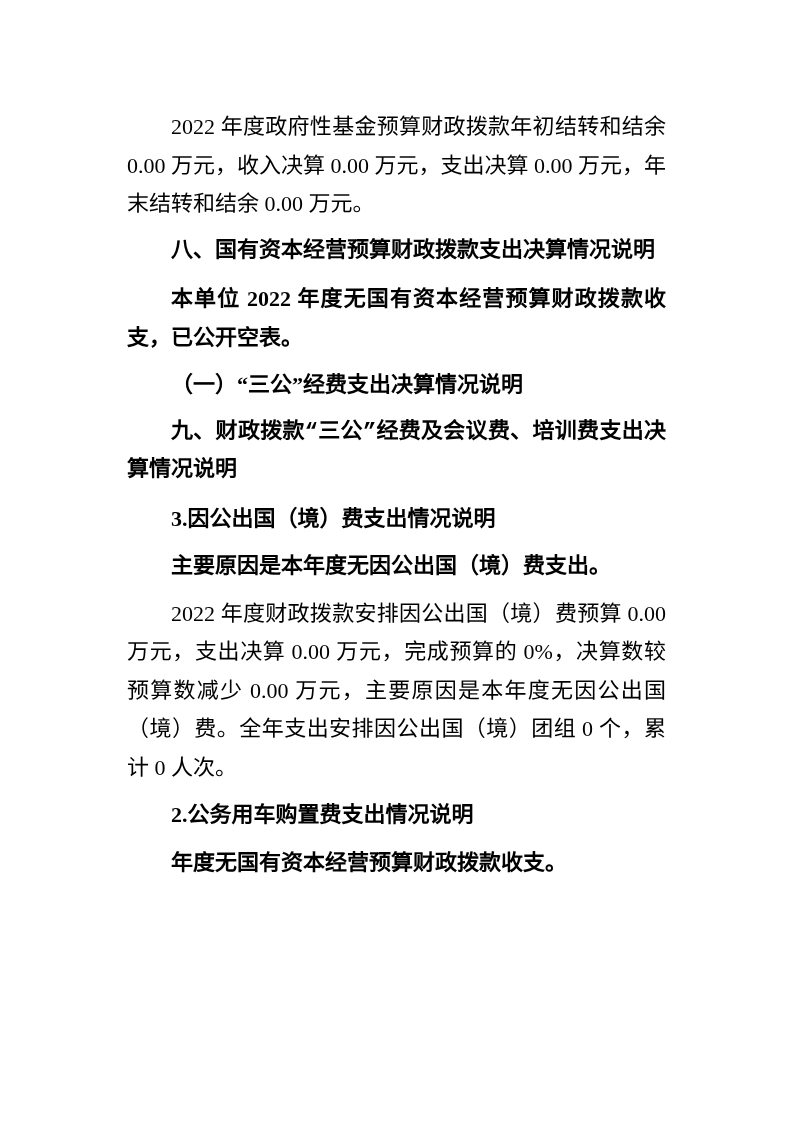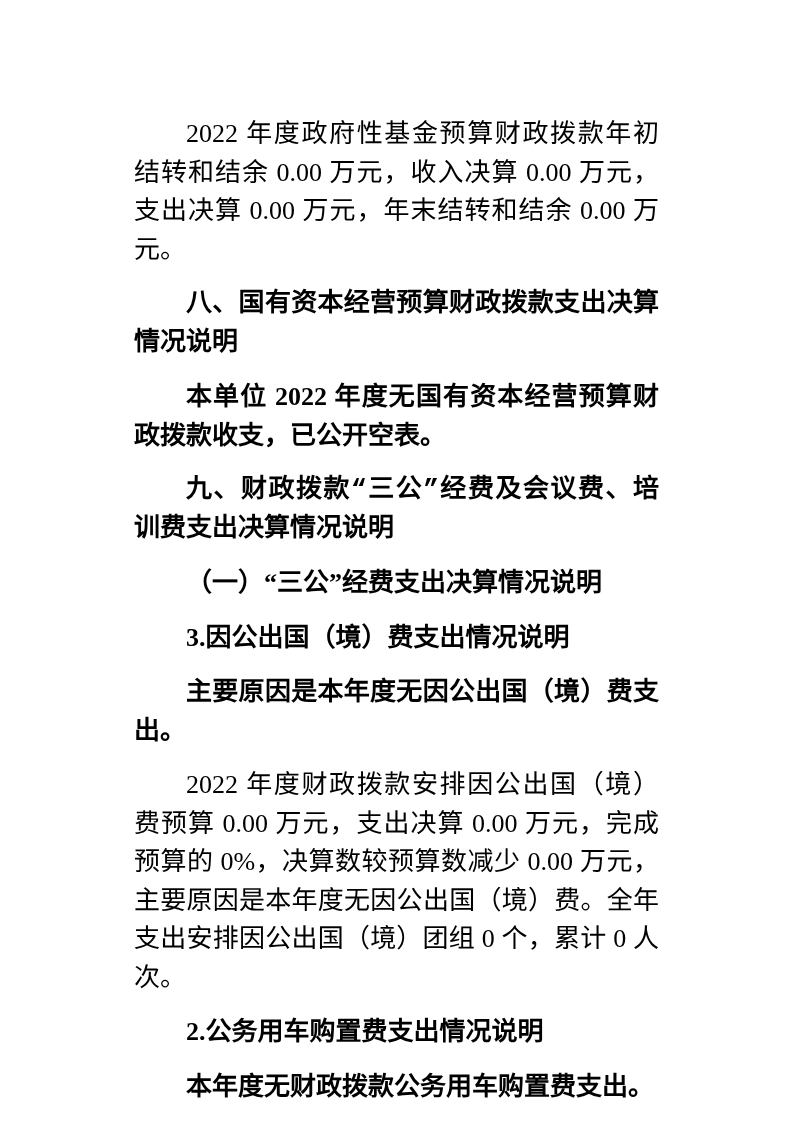--- a/index.html
+++ b/index.html
@@ -16,24 +16,24 @@
     overflow: hidden;
     color: #000000;
   }
   .content {
     position: absolute;
     left: 118px;
     top: 99px;
     width: 557px;
   }
   .para {
-    margin: 16px;
+    margin: 9px;
     padding: 0;
     font-family: "Liberation Serif", "DejaVu Serif", serif;
-    font-size: 26px;
+    font-size: 22px;
     line-height: 38.5px;
     color: #000000;
     text-align: justify;
     text-indent: 2em;
   }
   
   .para.heading {
     font-family: Liberation Mono, monospace;
     font-weight: 700;
   }
@@ -49,29 +49,29 @@
 <div class="page">
   <div class="content">
 
     <p class="para body">2022 年度政府性基金预算财政拨款年初结转和结余 0.00 万元，收入决算 0.00 万元，支出决算 0.00 万元，年末结转和结余 0.00 万元。</p>
 
     <p class="para heading">八、国有资本经营预算财政拨款支出决算情况说明</p>
 
     <p class="para kai">本单位 2022 年度无国有资本经营预算财政拨款收支，已公开空表。</p>
 
 
+    <p class="para kai">（一）“三公”经费支出决算情况说明</p>
+
     <p class="para heading">九、财政拨款“三公”经费及会议费、培训费支出决算情况说明</p>
-
-    <p class="para kai">（一）“三公”经费支出决算情况说明</p>
 
 
     <p class="para kai">3.因公出国（境）费支出情况说明</p>
 
     <p class="para kai">主要原因是本年度无因公出国（境）费支出。</p>
 
     <p class="para body">2022 年度财政拨款安排因公出国（境）费预算 0.00 万元，支出决算 0.00 万元，完成预算的 0%，决算数较预算数减少 0.00 万元，主要原因是本年度无因公出国（境）费。全年支出安排因公出国（境）团组 0 个，累计 0 人次。</p>
 
     <p class="para kai">2.公务用车购置费支出情况说明</p>
 
-    <p class="para kai">本年度无财政拨款公务用车购置费支出。</p>
+    <p class="para kai">年度无国有资本经营预算财政拨款收支。</p>
 
   </div>
 </div>
 
 </body></html>

